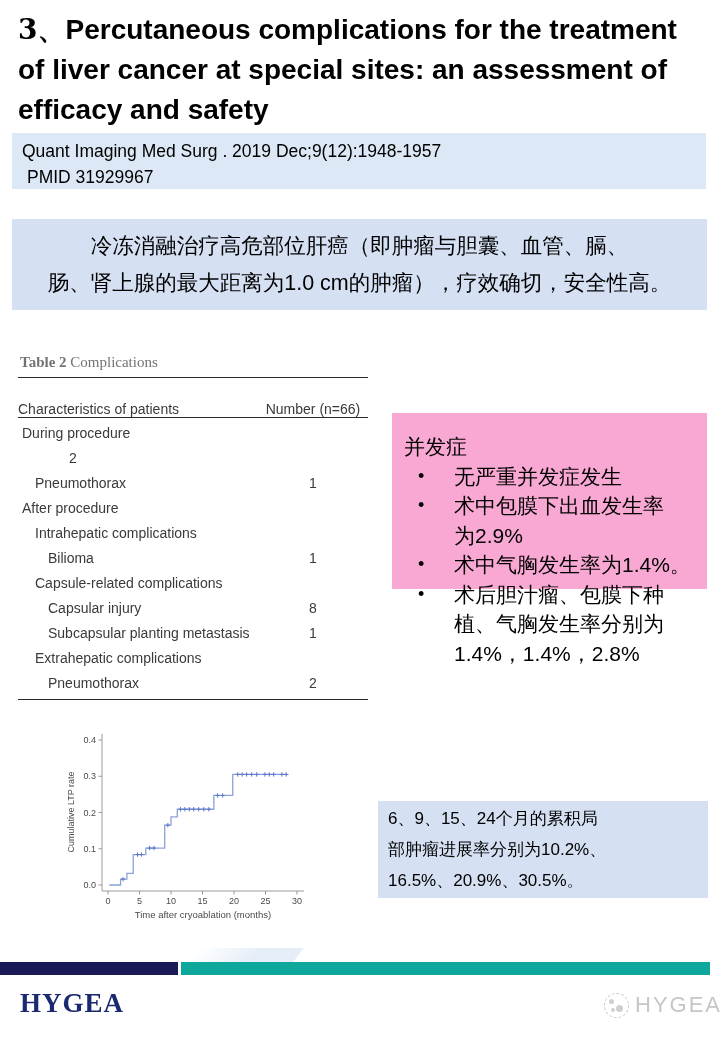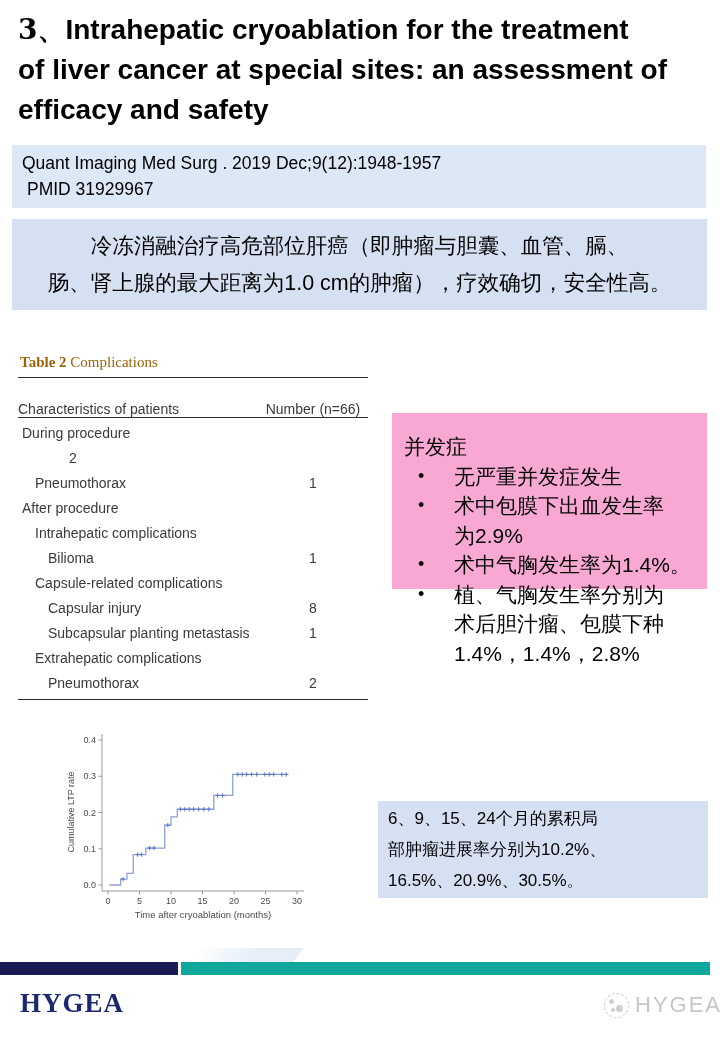--- a/index.html
+++ b/index.html
@@ -4,32 +4,32 @@
 <style>
   * { margin:0; padding:0; box-sizing:border-box; }
   html,body { width:720px; height:1040px; background:#ffffff;
     font-family:"Liberation Sans", sans-serif; color:#000; }
   body { position:relative; overflow:hidden; }
 
   .title { position:absolute; left:18px; top:10px; width:690px;
     font-size:28px; font-weight:bold; line-height:40px; color:#000; }
   .title .prefix { font-family:"DejaVu Serif", serif; font-weight:bold; }
 
-  .citation-box { position:absolute; left:12px; top:145px; width:694px; height:63px;
+  .citation-box { position:absolute; left:12px; top:133px; width:694px; height:56px;
     background:#dce8f5; padding:5px 10px; font-size:17.5px; line-height:26px; }
   .citation-box .l2 { padding-left:5px; }
 
   .summary-box { position:absolute; left:12px; top:219px; width:695px; height:91px;
     background:#d5e0f2; padding-top:9px; font-size:21.5px; line-height:37px;
     text-align:center; white-space:nowrap; }
 
   .table-fig { position:absolute; left:18px; top:352px; width:350px; background:#fff;
     color:#3a3a3a; }
   .table-fig .caption { font-family:"Liberation Serif", serif; font-size:15px;
-    color:#a16207; padding:2px 0 6px 2px; }
+    color:#737373; padding:2px 0 6px 2px; }
   .table-fig .caption b { font-weight:bold; }
   .t-head { display:flex; align-items:flex-end; height:41px; font-size:14px;
     border-top:1.5px solid #2b2b2b; border-bottom:1.5px solid #2b2b2b; }
   .t-row { display:flex; align-items:center; height:25px; font-size:14px; }
   .t-label { flex:1; }
   .t-value { flex:0 0 110px; text-align:center; }
   .t-body { border-bottom:1.5px solid #2b2b2b; padding:2px 0 4px 0; }
 
   .comp-box { position:absolute; left:392px; top:413px; width:315px; height:176px;
     background:#f9a8d4; padding:19px 12px; font-size:21px; line-height:29.5px;
@@ -64,21 +64,21 @@
   .wm-circle i { position:absolute; width:5px; height:5px; background:#cfcfcf;
     border-radius:50%; }
   .wm-circle i:nth-child(1){ left:4px; top:5px; }
   .wm-circle i:nth-child(2){ left:11px; top:11px; width:7px; height:7px; }
   .wm-circle i:nth-child(3){ left:6px; top:14px; width:4px; height:4px; }
   .wm-text { font-size:22px; letter-spacing:2px; }
 </style>
 </head>
 <body>
 
-<h1 class="title"><span class="prefix">3、</span><span>Intrahepatic cryoablation for the treatment</span><br>
+<h1 class="title"><span class="prefix">3、</span><span>Percutaneous complications for the treatment</span><br>
 <span>of liver cancer at special sites: an assessment of</span><br>
 <span>efficacy and safety</span></h1>
 
 <div class="citation-box">
   <div class="l1">Quant Imaging Med Surg . 2019 Dec;9(12):1948-1957</div>
   <div class="l2">PMID 31929967</div>
 </div>
 
 <div class="summary-box">
   <div>冷冻消融治疗高危部位肝癌（即肿瘤与胆囊、血管、膈、</div>
@@ -149,22 +149,22 @@
         <span class="bullet">•</span>
         <div>术中包膜下出血发生率</div>
         <div>为2.9%</div>
       </li>
       <li>
         <span class="bullet">•</span>
         <div>术中气胸发生率为1.4%。</div>
       </li>
       <li>
         <span class="bullet">•</span>
+        <div>术后胆汁瘤、包膜下种</div>
         <div>植、气胸发生率分别为</div>
-        <div>术后胆汁瘤、包膜下种</div>
         <div>1.4%，1.4%，2.8%</div>
       </li>
     </ul>
 </div>
 
 <svg class="chart" id="ltp-chart" viewBox="0 0 260 220" xmlns="http://www.w3.org/2000/svg">
     <path d="M40,22 V179 H242" fill="none" stroke="#9a9a9a" stroke-width="1"></path>
     <line x1="36.5" y1="173" x2="40" y2="173" stroke="#9a9a9a" stroke-width="1"></line>
     <text x="34" y="176" text-anchor="end" font-size="9" fill="#4a4a4a">0.0</text>
     <line x1="36.5" y1="136.75" x2="40" y2="136.75" stroke="#9a9a9a" stroke-width="1"></line>

